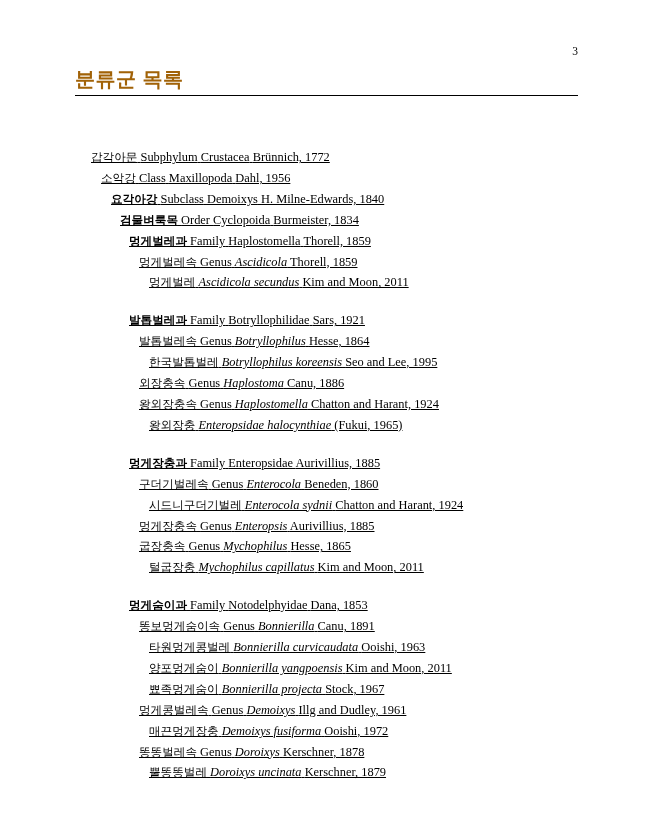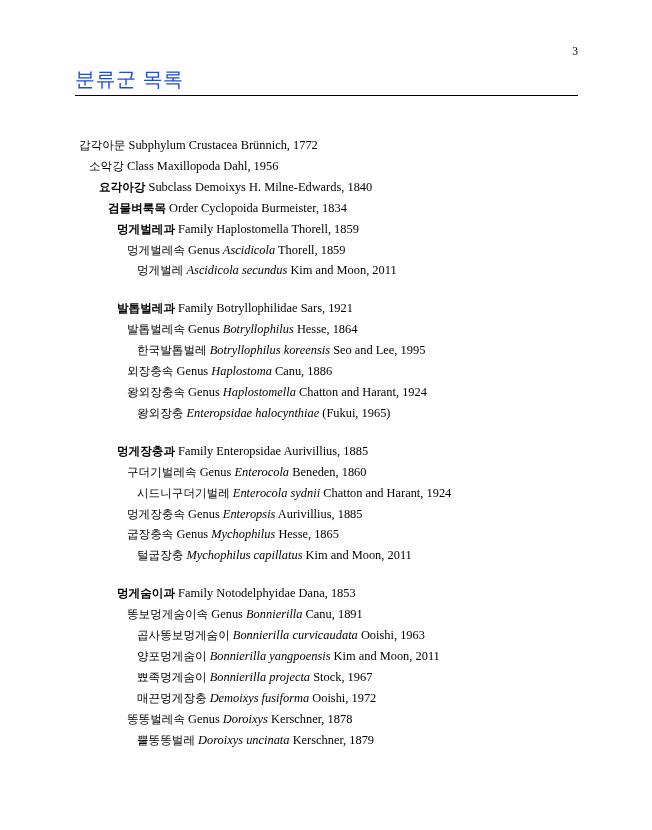--- a/index.html
+++ b/index.html
@@ -38,49 +38,50 @@
 
   
   .title-block {
     position: absolute;
     left: 75px;
     top: 66px;
     width: 503px;
   }
   .page-title {
     font-family: "Liberation Sans", "DejaVu Sans", sans-serif;
-    font-weight: normal;
+    font-weight: bold;
     font-size: 20px;
     line-height: 26px;
     letter-spacing: 0.5px;
     margin: 0;
     padding: 0 0 3px 0;
-    color: #1d4ed8;
+    color: #a16207;
   }
   .title-rule {
     height: 0;
     border: 0;
     border-top: 1.4px solid #000;
     margin: 0;
     width: 503px;
   }
 
   
   .checklist {
     position: absolute;
     left: 75px;
     top: 131px;
     width: 520px;
     font-size: 12.4px;
     line-height: 19.9px;
   }
 
   .tax-group {
-    margin: 4px;
+    margin: 16px;
     padding: 0;
+    text-decoration: underline;
   }
   .tax-group + .tax-group {
     margin-top: 17px;
   }
 
   .tax-line {
     white-space: nowrap;
     margin: 0;
     padding: 0;
     font-size: 12.4px;
@@ -153,22 +154,23 @@
         <div class="tax-line lvl-4"><span class="kr-bold">멍게장충과</span><span class="sp"> </span><span class="rank">Family</span><span class="sp"> </span><span class="">Enteropsidae</span><span class="sp"> </span><span class="authority">Aurivillius, 1885</span></div>
         <div class="tax-line lvl-5"><span class="kr">구더기벌레속</span><span class="sp"> </span><span class="rank">Genus</span><span class="sp"> </span><span class="sci-italic">Enterocola</span><span class="sp"> </span><span class="authority">Beneden, 1860</span></div>
         <div class="tax-line lvl-6"><span class="kr">시드니구더기벌레</span><span class="sp"> </span><span class="sci-italic">Enterocola sydnii</span><span class="sp"> </span><span class="authority">Chatton and Harant, 1924</span></div>
         <div class="tax-line lvl-5"><span class="kr">멍게장충속</span><span class="sp"> </span><span class="rank">Genus</span><span class="sp"> </span><span class="sci-italic">Enteropsis</span><span class="sp"> </span><span class="authority">Aurivillius, 1885</span></div>
         <div class="tax-line lvl-5"><span class="kr">굽장충속</span><span class="sp"> </span><span class="rank">Genus</span><span class="sp"> </span><span class="sci-italic">Mychophilus</span><span class="sp"> </span><span class="authority">Hesse, 1865</span></div>
         <div class="tax-line lvl-6"><span class="kr">털굽장충</span><span class="sp"> </span><span class="sci-italic">Mychophilus capillatus</span><span class="sp"> </span><span class="authority">Kim and Moon, 2011</span></div>
       </div>
       <div class="tax-group">
         <div class="tax-line lvl-4"><span class="kr-bold">멍게숨이과</span><span class="sp"> </span><span class="rank">Family</span><span class="sp"> </span><span class="">Notodelphyidae</span><span class="sp"> </span><span class="authority">Dana, 1853</span></div>
         <div class="tax-line lvl-5"><span class="kr">똥보멍게숨이속</span><span class="sp"> </span><span class="rank">Genus</span><span class="sp"> </span><span class="sci-italic">Bonnierilla</span><span class="sp"> </span><span class="authority">Canu, 1891</span></div>
-        <div class="tax-line lvl-6"><span class="kr">곱사똥보멍게숨이</span><span class="sp"> </span><span class="sci-italic">Bonnierilla curvicaudata</span><span class="sp"> </span><span class="authority">Ooishi, 1963</span></div>
+        <div class="tax-line lvl-6"><span class="kr">타원멍게콩벌레</span><span class="sp"> </span><span class="sci-italic">Bonnierilla curvicaudata</span><span class="sp"> </span><span class="authority">Ooishi, 1963</span></div>
         <div class="tax-line lvl-6"><span class="kr">양포멍게숨이</span><span class="sp"> </span><span class="sci-italic">Bonnierilla yangpoensis</span><span class="sp"> </span><span class="authority">Kim and Moon, 2011</span></div>
         <div class="tax-line lvl-6"><span class="kr">뾰족멍게숨이</span><span class="sp"> </span><span class="sci-italic">Bonnierilla projecta</span><span class="sp"> </span><span class="authority">Stock, 1967</span></div>
+        <div class="tax-line lvl-5"><span class="kr">멍게콩벌레속</span><span class="sp"> </span><span class="rank">Genus</span><span class="sp"> </span><span class="sci-italic">Demoixys</span><span class="sp"> </span><span class="authority">Illg and Dudley, 1961</span></div>
         <div class="tax-line lvl-6"><span class="kr">매끈멍게장충</span><span class="sp"> </span><span class="sci-italic">Demoixys fusiforma</span><span class="sp"> </span><span class="authority">Ooishi, 1972</span></div>
         <div class="tax-line lvl-5"><span class="kr">똥똥벌레속</span><span class="sp"> </span><span class="rank">Genus</span><span class="sp"> </span><span class="sci-italic">Doroixys</span><span class="sp"> </span><span class="authority">Kerschner, 1878</span></div>
         <div class="tax-line lvl-6"><span class="kr">뿔똥똥벌레</span><span class="sp"> </span><span class="sci-italic">Doroixys uncinata</span><span class="sp"> </span><span class="authority">Kerschner, 1879</span></div>
       </div>
     </div>
 
 </div>
 
 </body></html>

